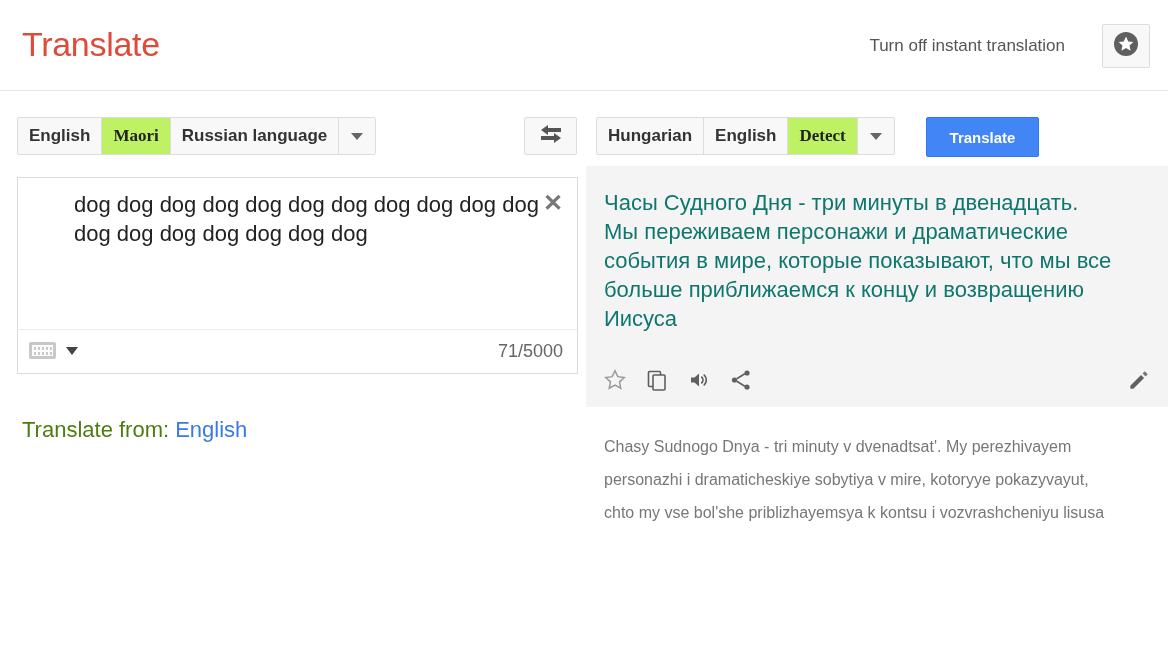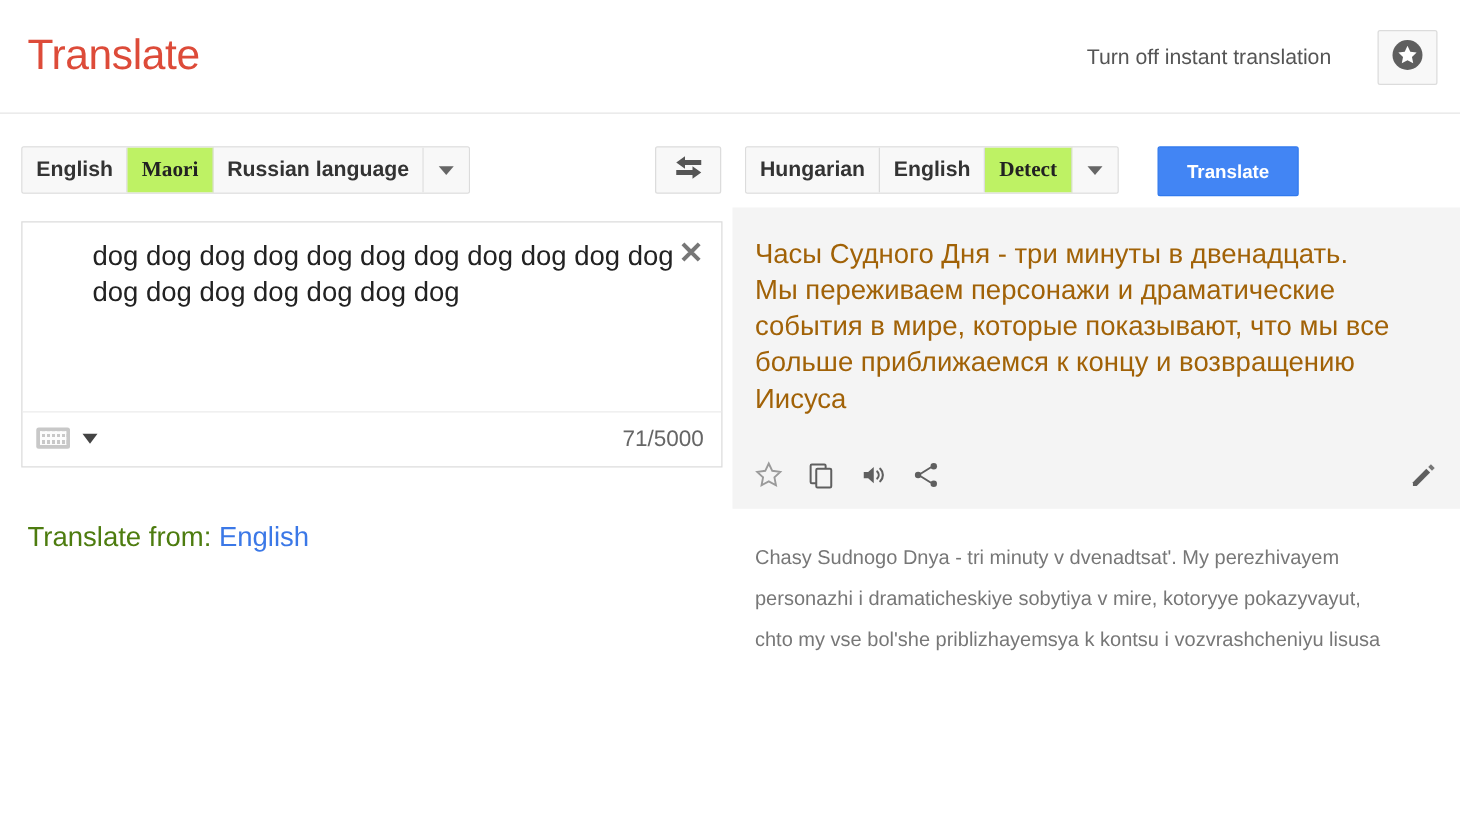--- a/index.html
+++ b/index.html
@@ -241,21 +241,21 @@
     background: #f4f4f4;
     box-sizing: border-box;
   }
   .result-text {
     position: absolute;
     left: 18px;
     top: 22px;
     width: 510px;
     font-size: 22px;
     line-height: 29px;
-    color: #a16207;
+    color: #0f766e;
   }
   .result-actions {
     position: absolute;
     left: 14px;
     bottom: 10px;
     right: 14px;
     height: 32px;
   }
   .action-icon {
     position: absolute;

